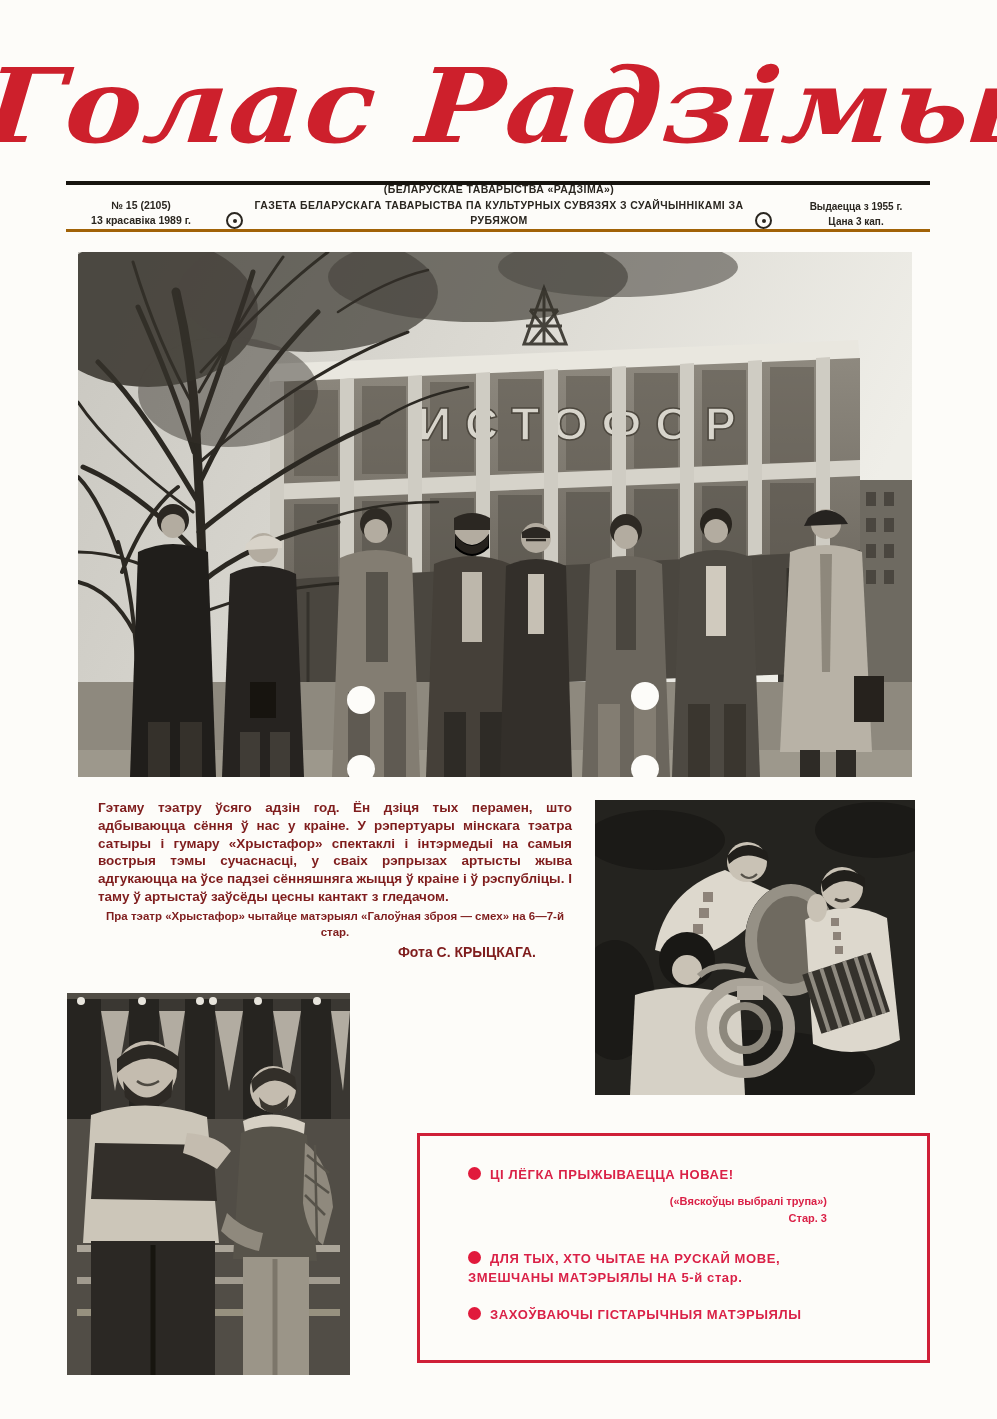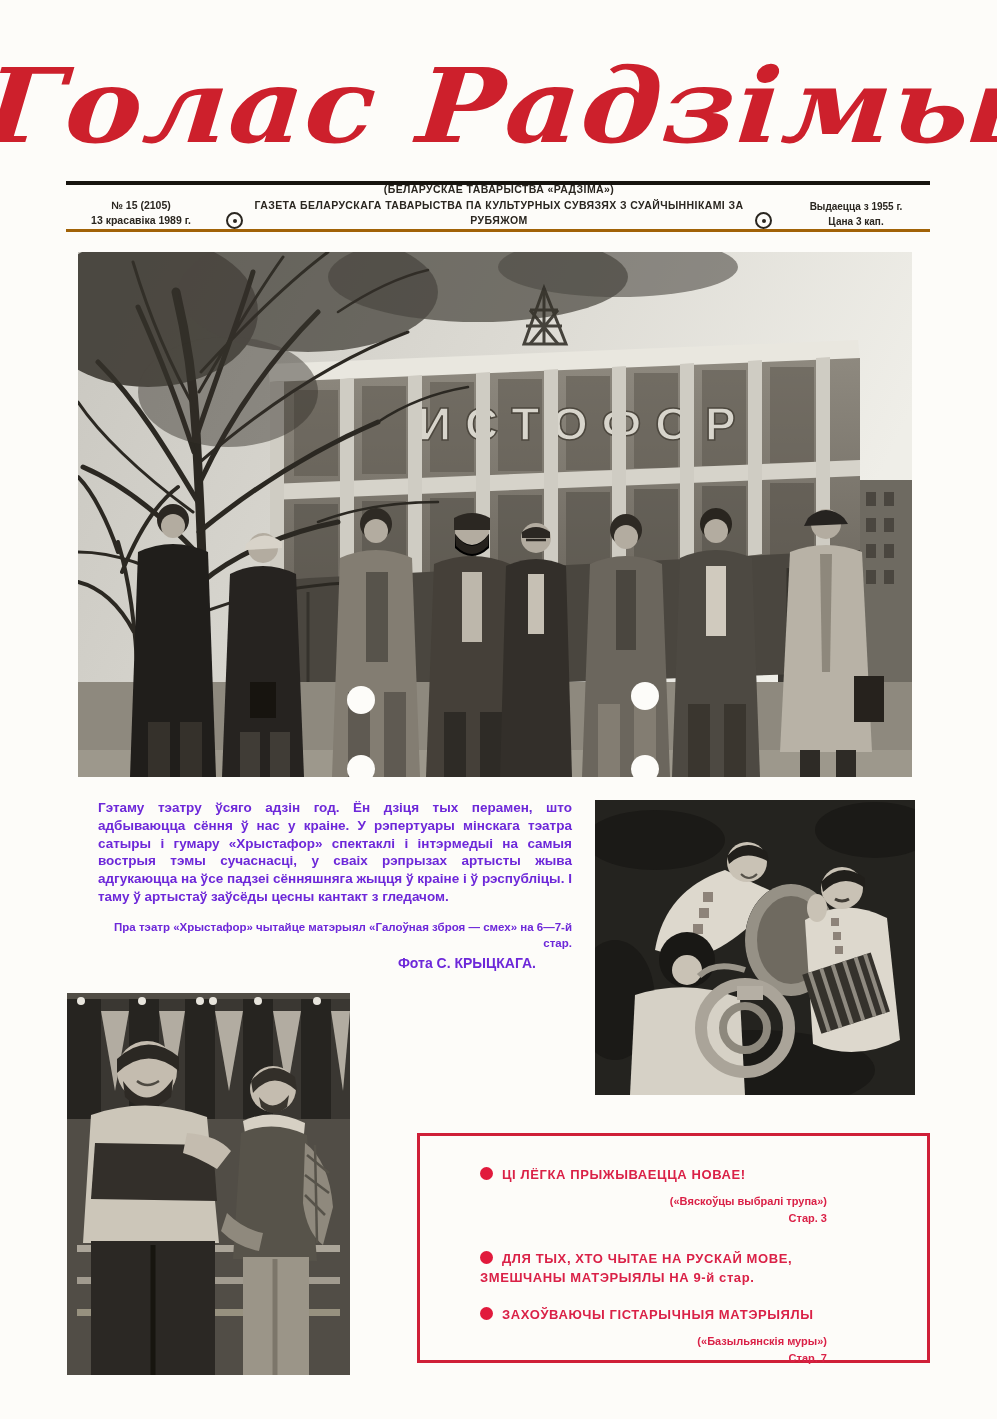--- a/index.html
+++ b/index.html
@@ -39,32 +39,32 @@
   .register-mark::after{content:"";width:4px;height:4px;background:#2a2620;border-radius:50%;}
   
   .photo{position:absolute;overflow:hidden;background:#cfccc4;}
   .photo svg{display:block;}
   #main-photo{left:78px;top:252px;width:834px;height:525px;}
   #ensemble-photo{left:595px;top:800px;width:320px;height:295px;}
   #actors-photo{left:67px;top:993px;width:283px;height:382px;}
   
   .caption{
     position:absolute;left:98px;top:799px;width:474px;
-    color:#6d28d9;font-weight:bold;font-size:13.5px;line-height:1.32;
+    color:#7f1d1d;font-weight:bold;font-size:13.5px;line-height:1.32;
     text-align:justify;
   }
   .caption p{margin:0;}
-  .caption .small{font-size:11.5px;line-height:1.4;margin-top:13px;text-align:right;}
+  .caption .small{font-size:11.5px;line-height:1.4;margin-top:2px;text-align:center;}
   .caption .credit{text-align:right;padding-right:36px;margin-top:3px;font-size:14px;}
   
   .ann-box{
     position:absolute;left:417px;top:1133px;width:513px;height:230px;
     border:3px solid #cf1f38;box-sizing:border-box;
     color:#da2147;font-weight:bold;
-    padding:30px 58px 0 60px;
+    padding:30px 58px 0 48px;
   }
   .ann-title{
     font-size:13px;letter-spacing:0.6px;line-height:1.45;text-align:left;
   }
   .bullet{
     display:inline-block;width:13px;height:13px;border-radius:50%;
     background:#e11a3c;margin-right:9px;vertical-align:-1px;
   }
   .ann-sub{ text-align:right;padding-right:42px;font-size:11px;line-height:1.6;margin-top:8px;}
   .ann-item{margin-bottom:22px;}
@@ -434,27 +434,23 @@
       <div class="ann-title">
         <span class="bullet"></span><span>ЦІ ЛЁГКА ПРЫЖЫВАЕЦЦА НОВАЕ!</span>
       </div>
       <div class="ann-sub">
         <div>(«Вяскоўцы  выбралі  трупа»)</div>
         <div>Стар. 3</div>
       </div>
     </div>
     <div class="ann-item middle">
       <div class="ann-title">
-        <span class="bullet"></span><span>ДЛЯ ТЫХ, ХТО ЧЫТАЕ НА РУСКАЙ МОВЕ, ЗМЕШЧАНЫ МАТЭРЫЯЛЫ НА 9-й стар.</span>
+        <span class="bullet"></span><span>ДЛЯ ТЫХ, ХТО ЧЫТАЕ НА РУСКАЙ МОВЕ, ЗМЕШЧАНЫ МАТЭРЫЯЛЫ НА 5-й стар.</span>
       </div>
     </div>
     <div class="ann-item">
       <div class="ann-title">
         <span class="bullet"></span><span>ЗАХОЎВАЮЧЫ ГІСТАРЫЧНЫЯ МАТЭРЫЯЛЫ</span>
       </div>
-      <div class="ann-sub">
-        <div>(«Базыльянскія  муры»)</div>
-        <div>Стар. 7</div>
-      </div>
     </div>
   </div>
 
 </div>
 
 </body></html>

